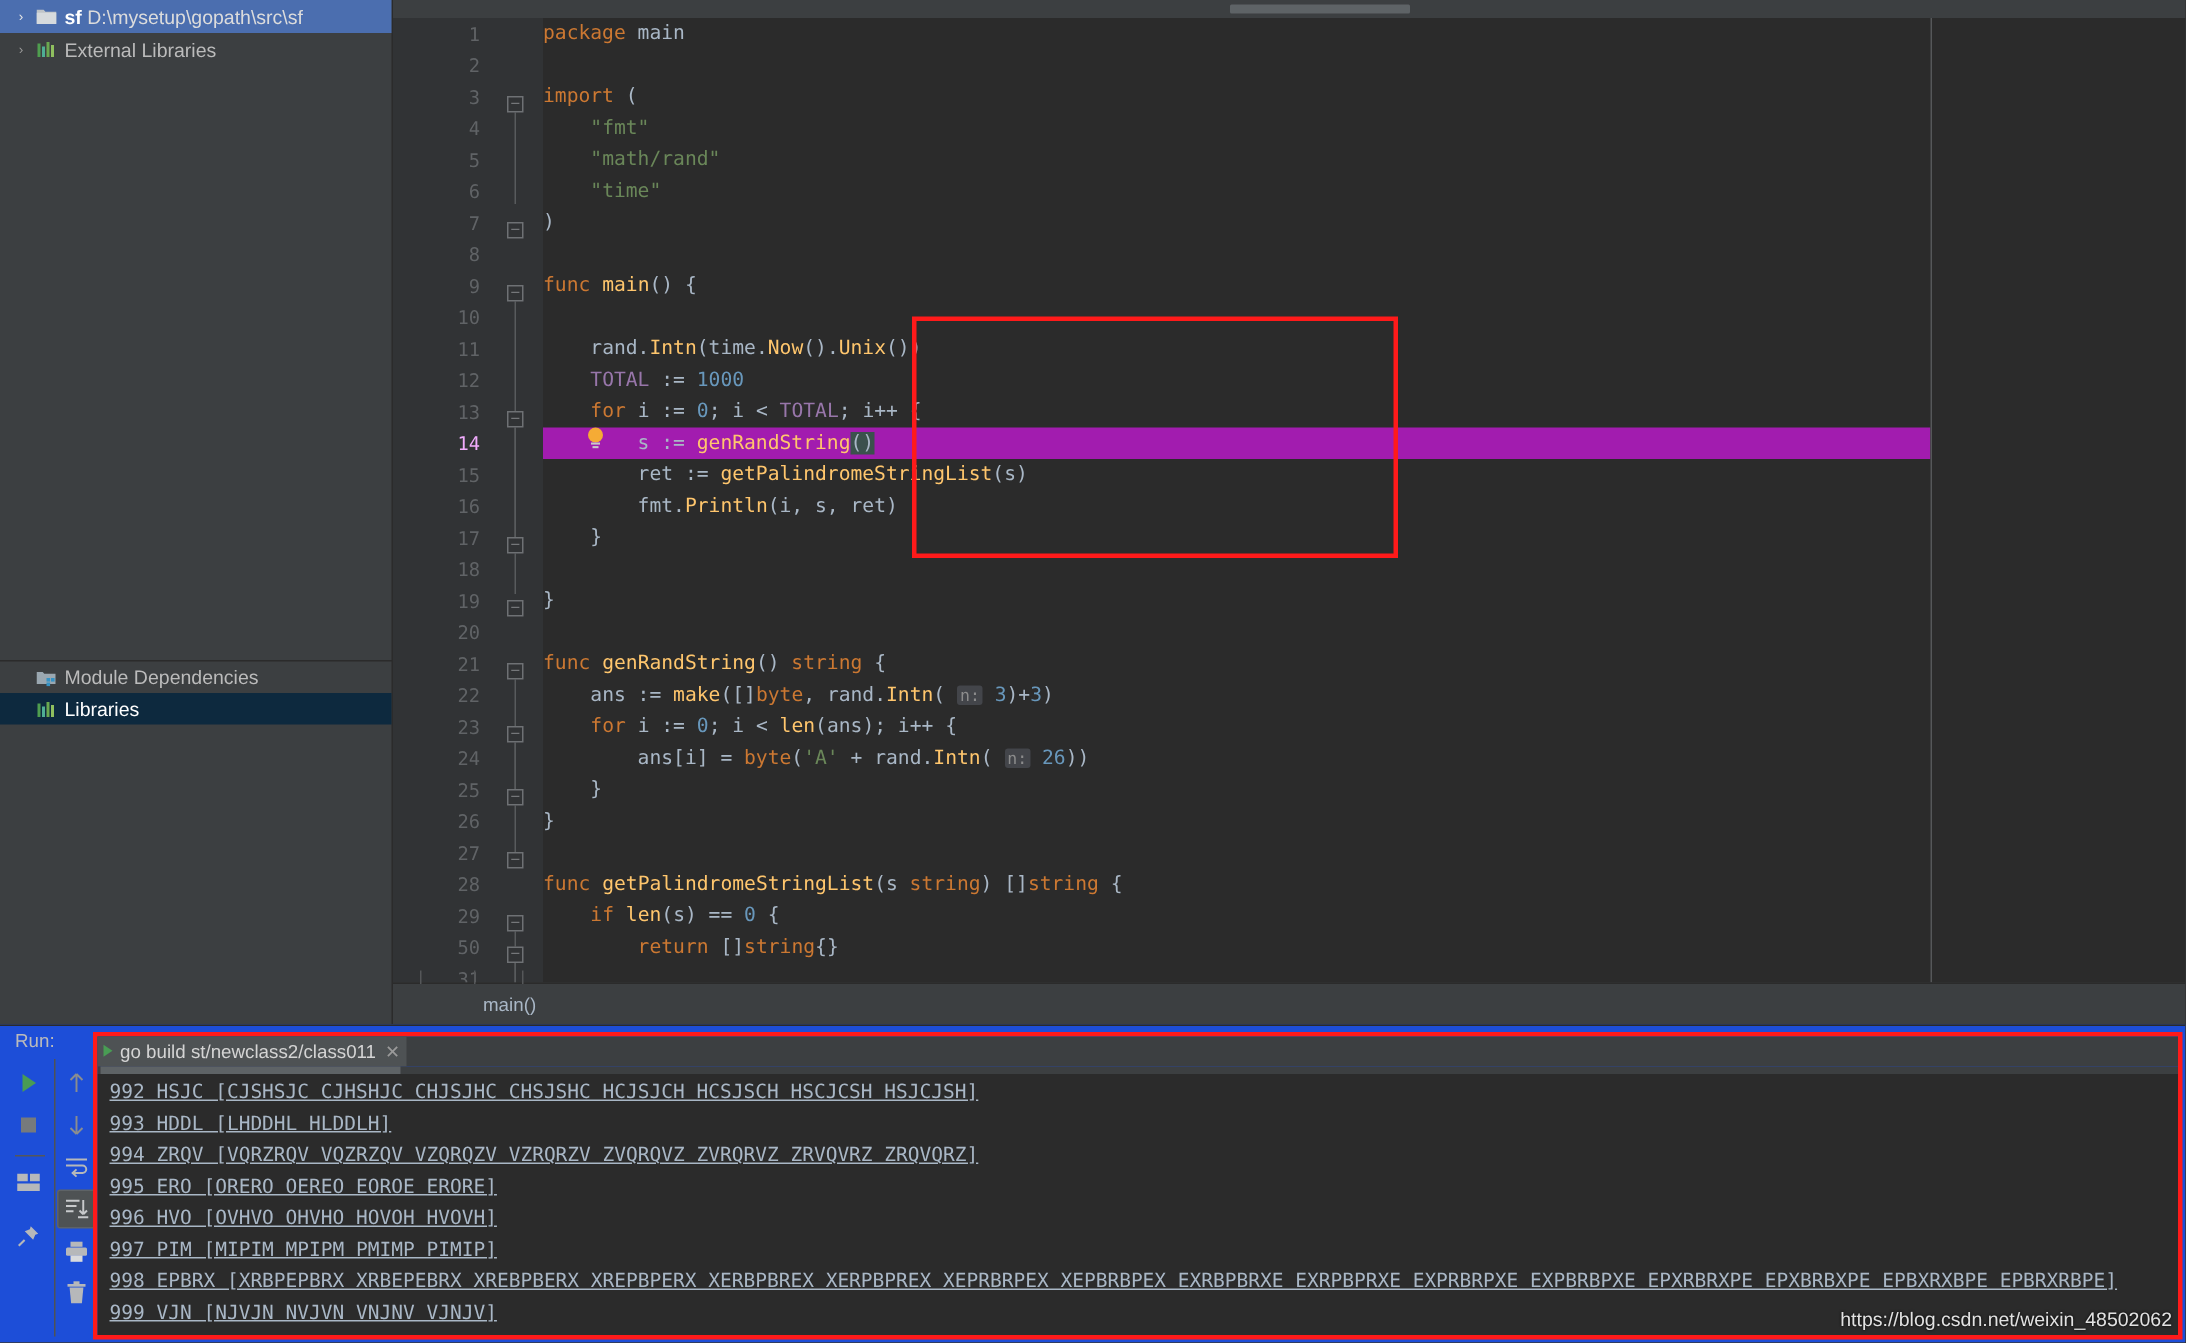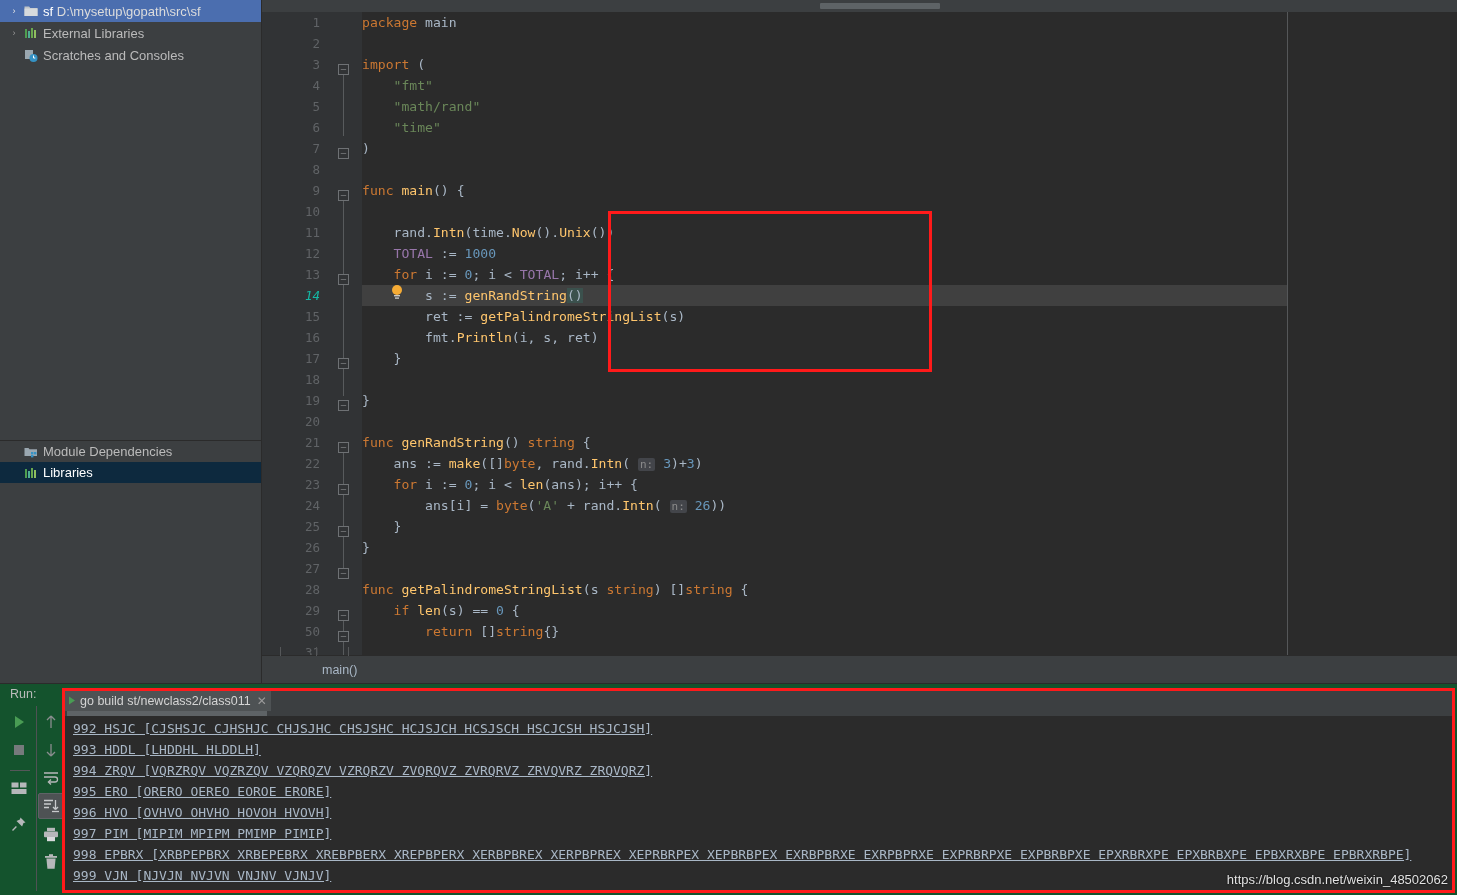--- a/index.html
+++ b/index.html
@@ -20,21 +20,21 @@
   .tree-row {
     display: flex; align-items: center; height: 22px;
     padding-left: 6px; font-size: 13px; color: #bbbbbb;
     white-space: nowrap;
   }
   .tree-row.sel { background: #4b6eaf; color: #ffffff; }
   .tw { width: 16px; flex: 0 0 16px; text-align: center; color: #9a9a9a; font-size: 9px; }
   .tree-row.sel .tw { color: #e6e6e6; }
   .ic { width: 18px; flex: 0 0 18px; display: flex; align-items: center; justify-content: center; }
   .nm { margin-left: 3px; }
-  .nm b { font-weight: normal; }
+  .nm b { font-weight: bold; }
   .nm .dim { color: #9a9a9a; font-weight: normal; }
   .tree-row.sel .nm .dim { color: #dcdcdc; }
 
   
   #structure-panel {
     position: absolute; left: 0; top: 440px; width: 262px; height: 243px;
     background: #3c3f41; border-top: 1px solid #2b2b2b; border-right: 1px solid #2b2b2b;
   }
   #structure-head {
     height: 24px; display: flex; align-items: center;
@@ -70,31 +70,31 @@
   #gutter {
     width: 68px; flex: 0 0 68px; position: relative;
     background: #313335;
   }
   .gl {
     height: 21px; line-height: 21px; text-align: right;
     padding-right: 10px; color: #606366;
     font-family: "DejaVu Sans Mono", monospace; font-size: 12.5px;
     position: relative;
   }
-  .gl.cur { color: #14b8a6; font-style: italic; }
+  .gl.cur { color: #f0abfc; }
   .gmark {
     position: absolute; right: -12px; top: 0; width: 14px; height: 21px;
     line-height: 21px; text-align: center; font-size: 11px;
   }
   #code-col {
     flex: 1; position: relative; background: #2b2b2b;
     font-family: "DejaVu Sans Mono", monospace; font-size: 13.1px;
   }
   .cl { height: 21px; line-height: 21px; white-space: pre; padding-left: 32px; }
-  .cl.hl { background: #404040; }
+  .cl.hl { background: #a21caf; }
   
   #foldcol {
     position: absolute; left: 0; top: 0; width: 32px; height: 100%;
     background: #313335;
   }
   .fold {
     position: absolute; left: 8px; width: 11px; height: 11px;
     border: 1px solid #6e7174; color: #8a8d8f; font-size: 9px;
     line-height: 9px; text-align: center; background: #313335;
   }
@@ -131,21 +131,21 @@
     position: absolute; left: 0; right: 0; bottom: 0; height: 28px;
     background: #3c3f41; border-top: 1px solid #2b2b2b;
     display: flex; align-items: center; padding-left: 60px;
     color: #a9b7c6; font-size: 12.5px;
   }
   #bcrumb-ticks { position: absolute; left: 0; top: 0; width: 100%; height: 2px; }
 
   
   #run-panel {
     position: absolute; left: 0; top: 683px; right: 0; bottom: 0;
-    background: #14532d;
+    background: #1d4ed8;
     border-top: 1px solid #2b2b2b;
   }
   #run-label {
     position: absolute; left: 10px; top: 3px;
     font-size: 12.5px; color: #bbbbbb;
   }
   #run-toolbar-a {
     position: absolute; left: 6px; top: 25px; width: 30px;
   }
   #run-toolbar-b {
@@ -216,33 +216,20 @@
       <span class="ic">
         <svg width="14" height="12" viewBox="0 0 14 12">
           <rect x="1" y="2" width="2" height="9" fill="#4f9e4f"></rect>
           <rect x="4" y="4" width="2" height="7" fill="#4fae94"></rect>
           <rect x="7" y="1" width="2" height="10" fill="#6aa84f"></rect>
           <rect x="10" y="3" width="2" height="8" fill="#8fbf5f"></rect>
         </svg>
       </span>
       <span class="nm">
         <span>External Libraries</span>
-      </span>
-    </div>
-    <div class="tree-row">
-      <span class="tw"></span>
-      <span class="ic">
-        <svg width="14" height="13" viewBox="0 0 14 13">
-          <rect x="1" y="1" width="8" height="9" fill="#9aa7b0"></rect>
-          <circle cx="9.5" cy="9" r="4" fill="#3592c4"></circle>
-          <path d="M9.5 6.5v2.5h1.8" stroke="#ffffff" stroke-width="1" fill="none"></path>
-        </svg>
-      </span>
-      <span class="nm">
-        <span>Scratches and Consoles</span>
       </span>
     </div>
   </div>
 
   <div id="structure-panel">
     <div class="struct-row">
       <span class="ic">
         <svg width="14" height="12" viewBox="0 0 14 12">
           <path d="M0.5 2h4l1 1.2h7.5V10H0.5z" fill="#9aa7b0"></path>
           <rect x="7" y="6" width="2.4" height="2.4" fill="#3592c4"></rect>

